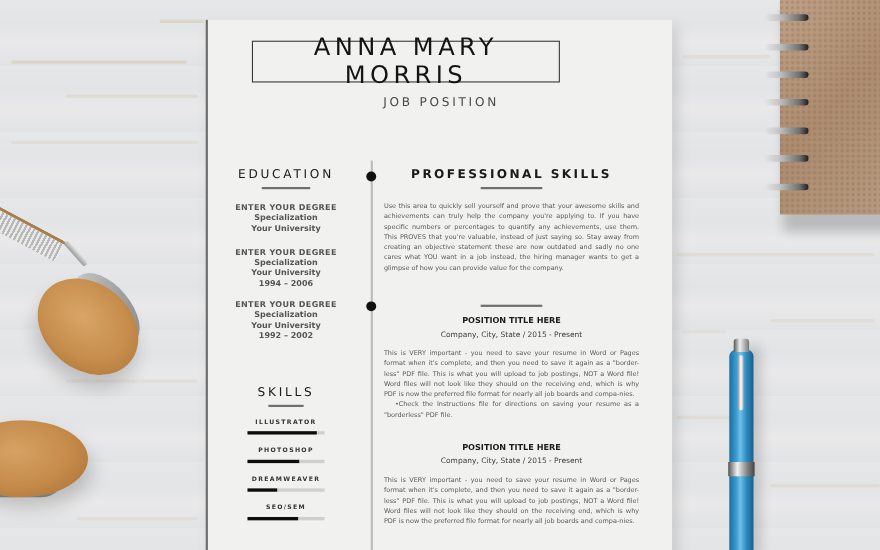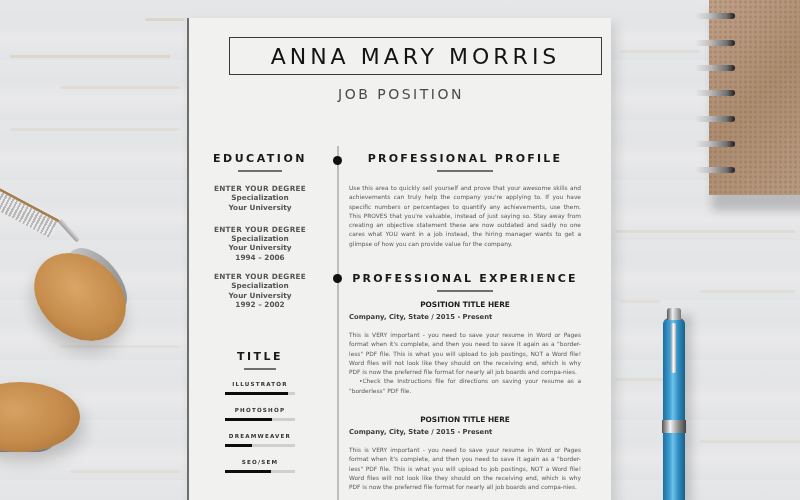--- a/index.html
+++ b/index.html
@@ -19,57 +19,57 @@
     position:absolute; left:192px; top:24px; width:424px; height:490px;
     background:rgba(0,0,0,0.12); filter:blur(6px);
   }
   .paper {
     position:absolute; left:187px; top:18px; width:424px; height:490px;
     background:#f1f1ef;
     border-left:2px solid #6d6d6d;
     box-sizing:border-box;
   }
   .name-box {
-    position:absolute; left:40px; top:19px; width:373px; height:38px;
+    position:absolute; left:40px; top:19px; width:280px; height:38px;
     border:1.5px solid #3a3a3a; box-sizing:border-box;
     display:flex; align-items:center; justify-content:center;text-align:center;
   }
   .name {
     font-family:"DejaVu Sans", sans-serif; font-size:22px; letter-spacing:4px;
     color:#141414; font-weight:normal;
   }
   .job {
     position:absolute; left:0; width:424px; top:68px; text-align:center;
-    font-size:14px; letter-spacing:2.5px; color:#4a4a4a;
+    font-size:11px; letter-spacing:2.5px; color:#4a4a4a;
   }
   .timeline {
     position:absolute; left:148px; top:128px; width:1.5px; height:370px; background:#bdbdbd;
   }
   .dot { position:absolute; left:144px; width:9px; height:9px; border-radius:50%; background:#111; }
 
   .left-col { position:absolute; left:13px; width:116px; text-align:center; }
   .sec-title {
-    font-size:11px; letter-spacing:2.5px; color:#1a1a1a; font-weight:bold;
+    font-size:11px; letter-spacing:2.5px; color:#1a1a1a; font-weight:normal;
   }
   .sec-rule { width:44px; height:2px; background:#6f6f6f; margin:5px auto 0; }
   .edu-item { margin-top:12px; font-size:7.3px; line-height:9.3px; color:#555; font-weight:bold; }
   .edu-item .deg { letter-spacing:0.3px; }
   .skill { margin-top:12px; }
   .skill-label { font-size:5.6px; letter-spacing:1.2px; color:#333; font-weight:bold; }
   .skill-track { width:70px; height:3px; background:#cfcfcf; margin:5px auto 0; position:relative; }
   .skill-fill { position:absolute; left:0; top:0; height:3px; background:#0d0d0d; }
 
   .right-col { position:absolute; left:160px; width:232px; }
   .r-title { text-align:center; font-size:11px; letter-spacing:2.2px; color:#1a1a1a; font-weight:bold; }
   .r-rule { width:56px; height:2px; background:#6f6f6f; margin:5px auto 0; }
   .body-text {
     font-size:5.9px; line-height:9.3px; color:#5a5a5a; text-align:justify;
   }
   .pos-title { text-align:center; font-size:7.4px; font-weight:bold; color:#1d1d1d; }
-  .pos-sub { text-align:left; font-size:6.8px; color:#3c3c3c; margin-top:4px;font-weight:bold; }
+  .pos-sub { text-align:center; font-size:6.8px; color:#3c3c3c; margin-top:4px; }
   .indent { text-indent:10px; }
 
   
   .nb-shadow { position:absolute; left:712px; top:6px; width:100px; height:205px; background:rgba(0,0,0,0.18); filter:blur(5px); }
   .notebook {
     position:absolute; left:709px; top:0; width:95px; height:195px;
     background:
       radial-gradient(circle at 30% 40%, rgba(120,90,60,0.25) 0 1px, transparent 2px),
       linear-gradient(135deg, #bfa188, #ad8c70 50%, #b69a80);
     background-size:5px 5px, 100% 100%;
@@ -194,21 +194,21 @@
     </div>
     <div class="edu-item" style="margin-top:10px">
       <div class="deg">ENTER YOUR DEGREE</div>
       <div>Specialization</div>
       <div>Your University</div>
       <div>1992 – 2002</div>
     </div>
   </div>
 
   <div class="left-col" style="top:332px">
-    <div class="sec-title">TITLE</div>
+    <div class="sec-title">SKILLS</div>
     <div class="sec-rule" style="width:32px"></div>
 
     <div class="skill" style="margin-top:11px">
       <div class="skill-label">ILLUSTRATOR</div>
       <div class="skill-track">
           <div class="skill-fill" style="width:90%"></div>
         </div>
     </div>
     <div class="skill">
       <div class="skill-label">PHOTOSHOP</div>
@@ -224,27 +224,26 @@
     </div>
     <div class="skill">
       <div class="skill-label">SEO/SEM</div>
       <div class="skill-track">
           <div class="skill-fill" style="width:65%"></div>
         </div>
     </div>
   </div>
 
   <div class="right-col" style="top:134px">
-    <div class="r-title">PROFESSIONAL PROFILE</div>
+    <div class="r-title">PROFESSIONAL SKILLS</div>
     <div class="r-rule"></div>
     <div class="body-text" style="margin-top:12px">Use this area to quickly sell yourself and prove that your awesome skills and achievements can truly help the company you're applying to. If you have specific numbers or percentages to quantify any achievements, use them. This PROVES that you're valuable, instead of just saying so. Stay away from creating an objective statement these are now outdated and sadly no one cares what YOU want in a job instead, the hiring manager wants to get a glimpse of how you can provide value for the company.</div>
   </div>
 
   <div class="right-col" style="top:254px">
-    <div class="r-title">PROFESSIONAL EXPERIENCE</div>
     <div class="r-rule"></div>
 
     <div style="margin-top:8px">
       <div class="pos-title">POSITION TITLE HERE</div>
       <div class="pos-sub">Company, City, State / 2015 - Present</div>
       <div class="body-text" style="margin-top:10px">This is VERY important - you need to save your resume in Word or Pages format when it's complete, and then you need to save it again as a "border-less" PDF file. This is what you will upload to job postings, NOT a Word file! Word files will not look like they should on the receiving end, which is why PDF is now the preferred file format for nearly all job boards and compa-nies.</div>
       <div class="body-text indent">•Check the Instructions file for directions on saving your resume as a "borderless" PDF file.</div>
     </div>
 
     <div style="margin-top:19px">

